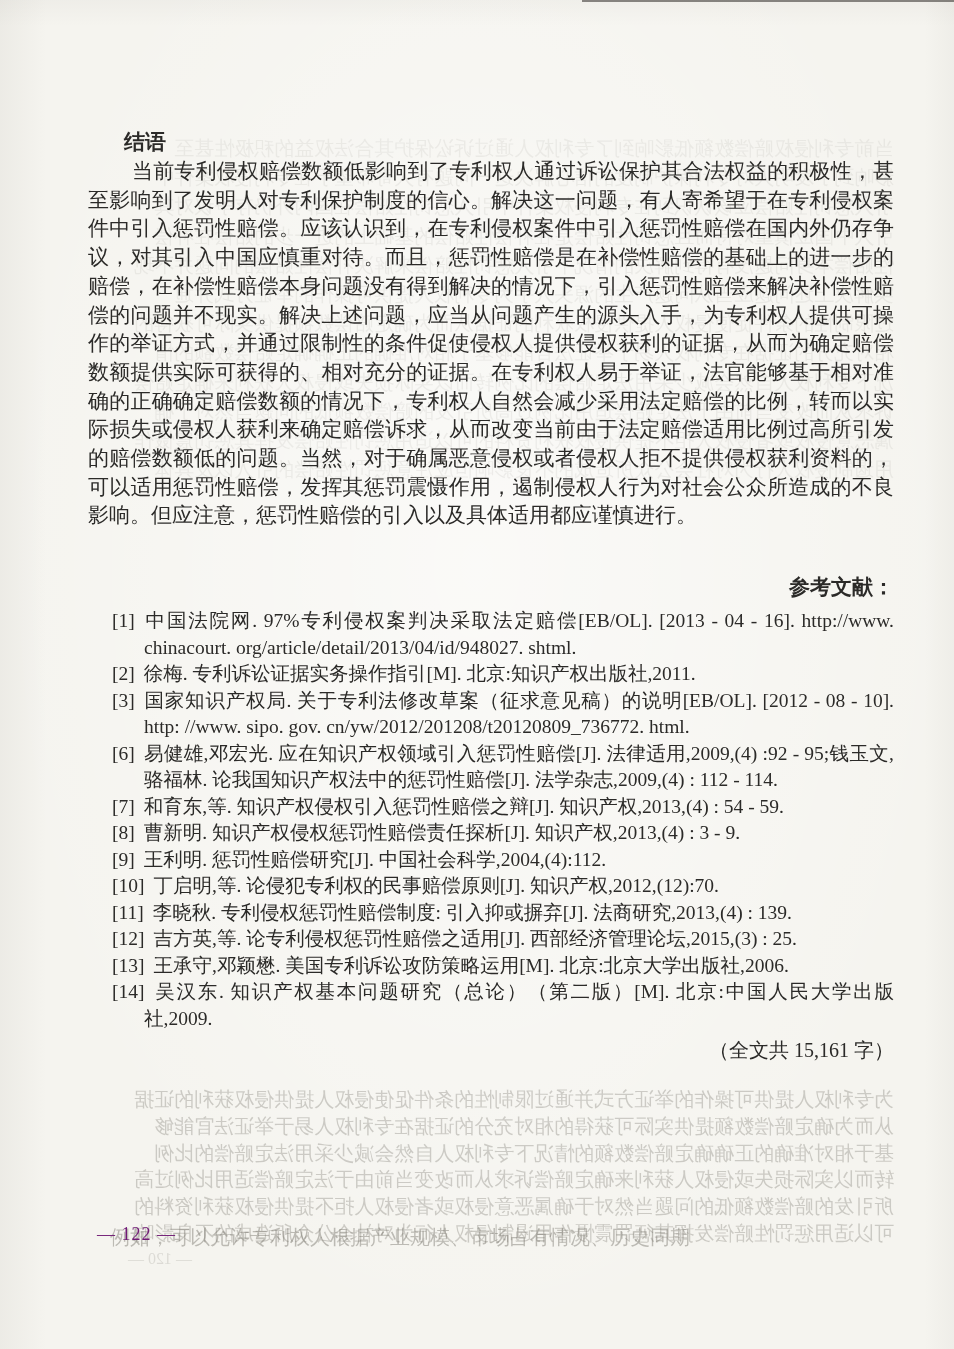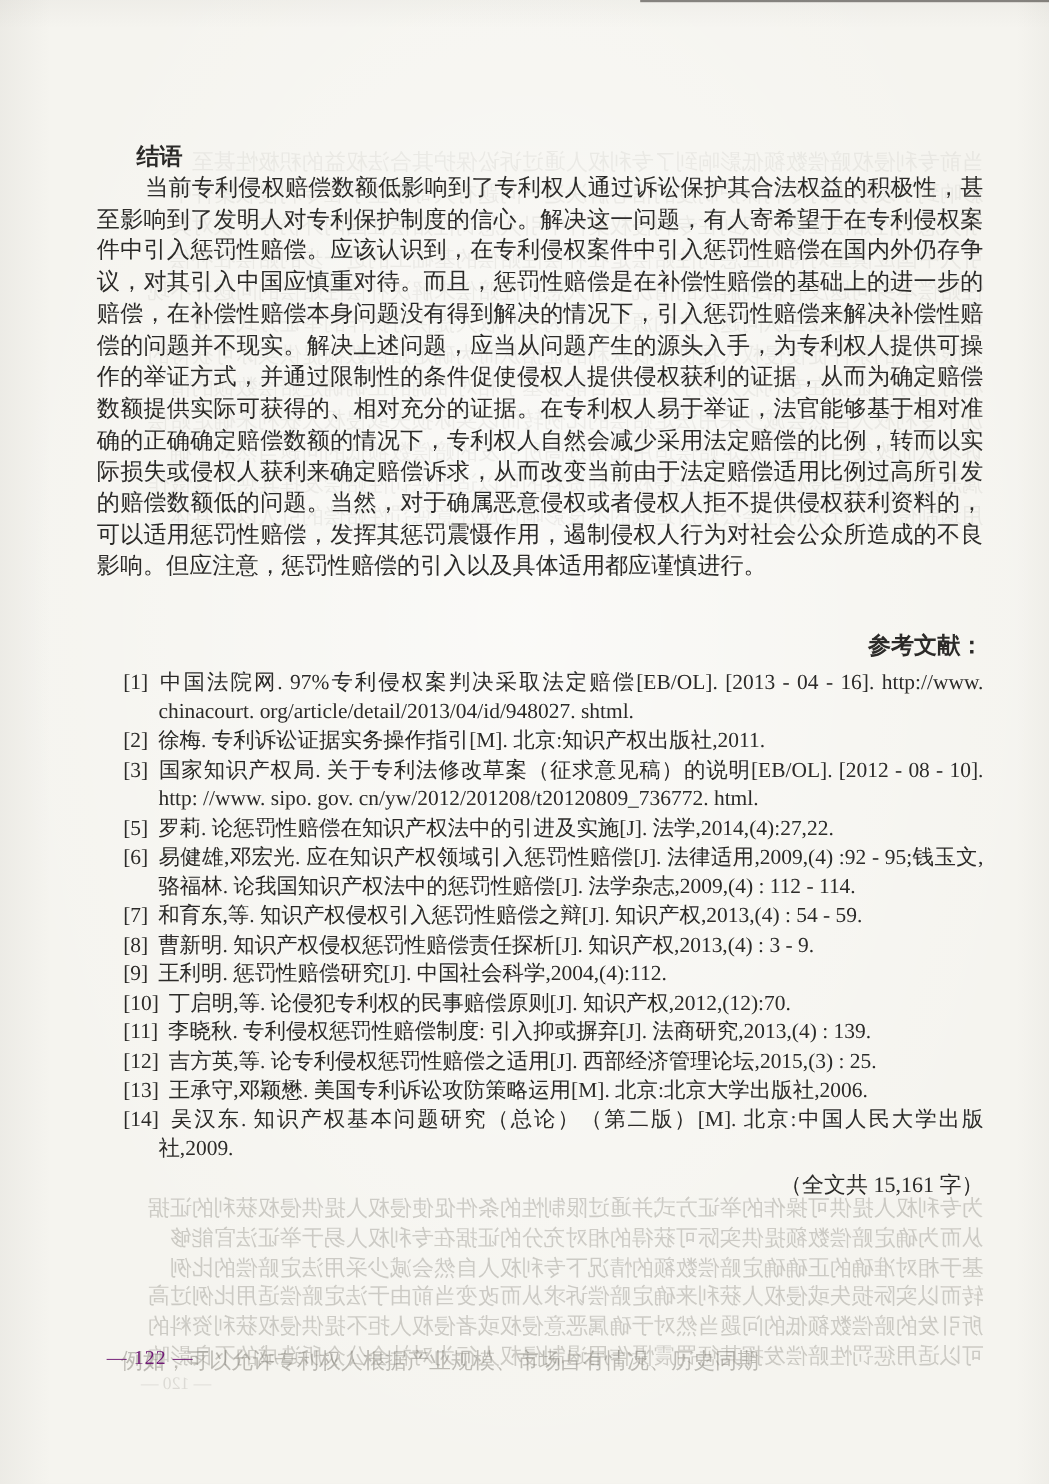--- a/index.html
+++ b/index.html
@@ -126,21 +126,20 @@
 
     <div class="ref-list">
 
         <p class="ref"><span class="ref-no">[1]</span><span>中国法院网. 97%专利侵权案判决采取法定赔偿[EB/OL]. [2013 - 04 - 16]. http://www. chinacourt. org/article/detail/2013/04/id/948027. shtml.</span></p>
 
         <p class="ref"><span class="ref-no">[2]</span><span>徐梅. 专利诉讼证据实务操作指引[M]. 北京:知识产权出版社,2011.</span></p>
 
         <p class="ref"><span class="ref-no">[3]</span><span>国家知识产权局. 关于专利法修改草案（征求意见稿）的说明[EB/OL]. [2012 - 08 - 10]. http: //www. sipo. gov. cn/yw/2012/201208/t20120809_736772. html.</span></p>
 
 
-        <p class="ref"><span class="ref-no">[5]</span><span>罗莉. 论惩罚性赔偿在知识产权法中的引进及实施[J]. 法学,2014,(4):27,22.</span></p>
 
         <p class="ref"><span class="ref-no">[6]</span><span>易健雄,邓宏光. 应在知识产权领域引入惩罚性赔偿[J]. 法律适用,2009,(4) :92 - 95;钱玉文,骆福林. 论我国知识产权法中的惩罚性赔偿[J]. 法学杂志,2009,(4) : 112 - 114.</span></p>
 
         <p class="ref"><span class="ref-no">[7]</span><span>和育东,等. 知识产权侵权引入惩罚性赔偿之辩[J]. 知识产权,2013,(4) : 54 - 59.</span></p>
 
         <p class="ref"><span class="ref-no">[8]</span><span>曹新明. 知识产权侵权惩罚性赔偿责任探析[J]. 知识产权,2013,(4) : 3 - 9.</span></p>
 
         <p class="ref"><span class="ref-no">[9]</span><span>王利明. 惩罚性赔偿研究[J]. 中国社会科学,2004,(4):112.</span></p>
 
         <p class="ref"><span class="ref-no">[10]</span><span>丁启明,等. 论侵犯专利权的民事赔偿原则[J]. 知识产权,2012,(12):70.</span></p>

